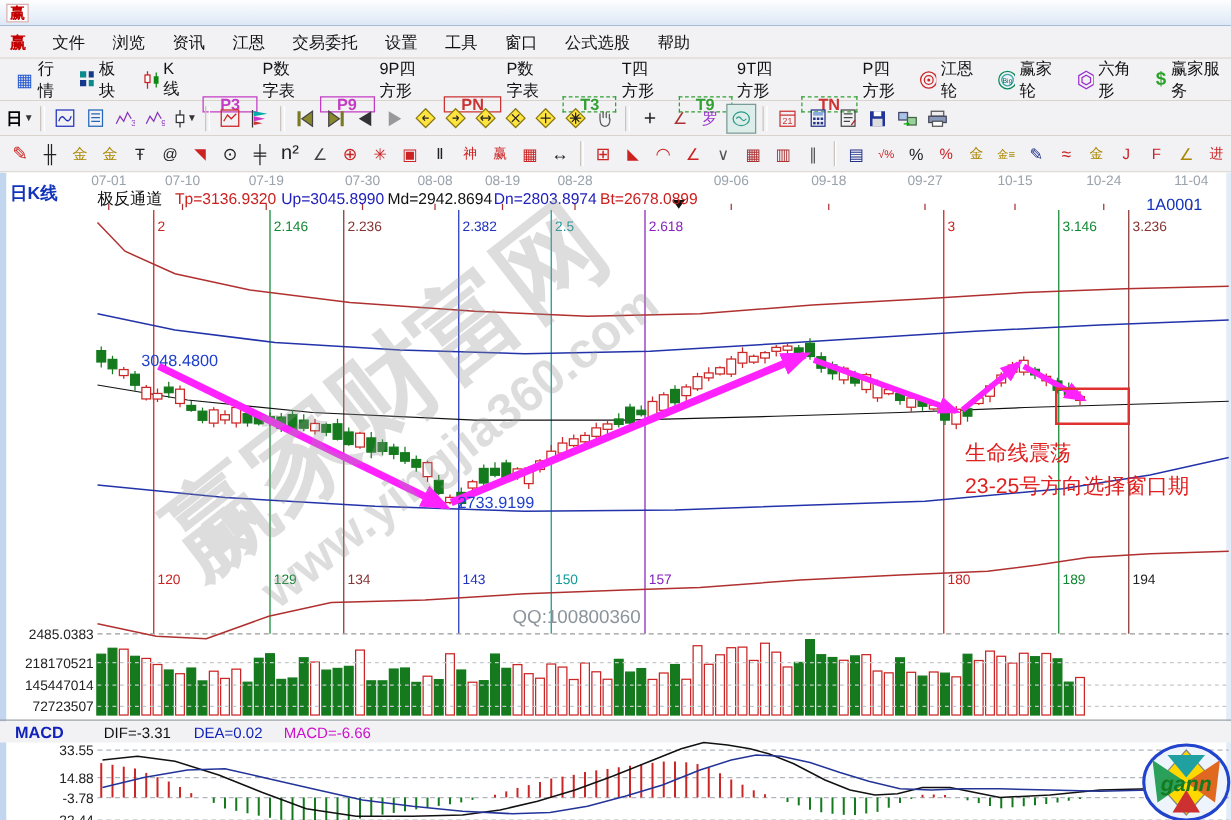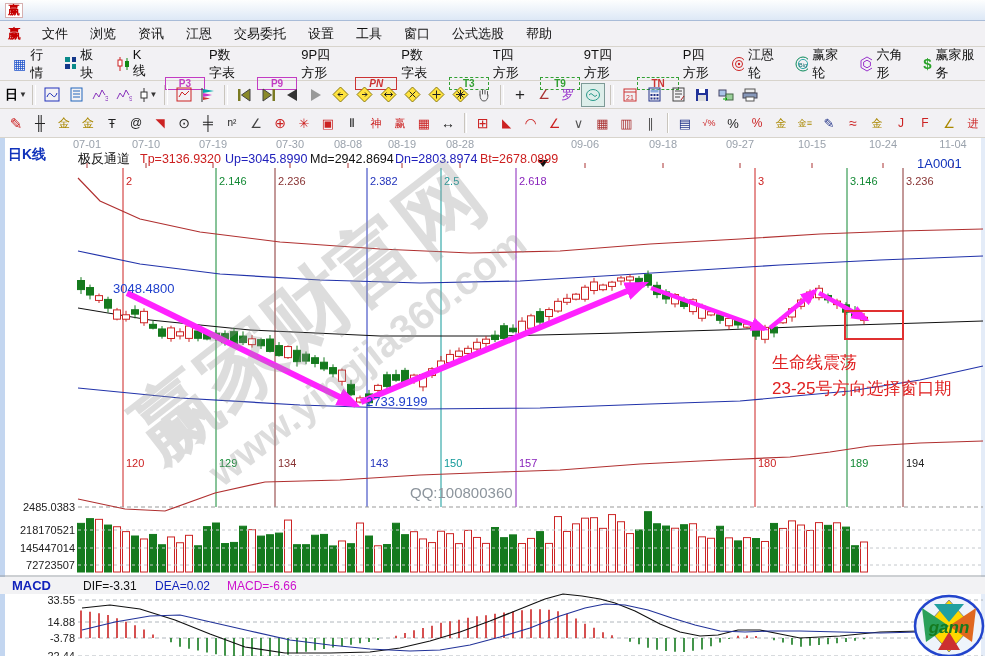--- a/index.html
+++ b/index.html
@@ -9,21 +9,21 @@
   .titlebar{height:20px;background:linear-gradient(#fdfefe,#dde8f6);border-bottom:1px solid #a9bcd8;
             display:flex;align-items:center;padding:0 5px;font-size:12px;color:#111;}
   .app-logo{color:#c40000;font-weight:bold;font-size:12px;background:#fff;border:1px solid #d6b0b0;
             padding:0 2px;margin-right:5px;line-height:13px;}
   .menubar{height:25px;background:#f2f1f4;border-bottom:1px solid #d8d4cc;display:flex;align-items:center;font-size:13px;}
   .menu-logo{color:#c40000;font-weight:bold;font-size:13px;margin:0 10px 0 8px;}
   .menu-item{padding:3px 11px;color:#111;cursor:default;}
   .toolbar{background:#f2f1f4;border-bottom:1px solid #d8d4cc;display:flex;align-items:center;}
   #tb1{height:33px;padding-left:6px;}
   .tb1-item{display:flex;align-items:center;gap:4px;padding:2px 7px;font-size:13px;color:#111;}
-  .badge{font-size:10px;line-height:9px;border:1px solid;padding:1px 13px;font-weight:bold;margin-top:40px;}
+  .badge{font-size:13px;line-height:9px;border:1px solid;padding:1px 13px;font-weight:bold;margin-top:40px;}
   #tb2{height:27px;padding-left:4px;}
   #tb3{height:28px;padding-left:4px;}
   .tbtn{min-width:22px;height:22px;display:inline-flex;align-items:center;justify-content:center;
         margin:0 1px;font-size:14px;line-height:1;}
   .tbtn.pressed{border:1px solid #7d9a96;background:#ddeeea;}
   .sep{width:2px;height:20px;border-left:1px solid #c9c5bd;border-right:1px solid #fff;margin:0 4px;}
   .caret{font-size:8px;color:#333;margin-left:1px;}
   .chart-area{position:relative;width:985px;height:520px;background:#fff;}
   svg text{font-family:"Liberation Sans",sans-serif;}
 </style>
@@ -63,21 +63,21 @@
       </span>
       <span class="tb1-item">
         <span class="badge" style="border-color:#c33cc3;color:#c33cc3;">P3</span>
         <span>P数字表</span>
       </span>
       <span class="tb1-item">
         <span class="badge" style="border-color:#c33cc3;color:#c33cc3;">P9</span>
         <span>9P四方形</span>
       </span>
       <span class="tb1-item">
-        <span class="badge" style="border-color:#cc3333;color:#cc3333;font-style:italic;">PN</span>
+        <span class="badge" style="border-color:#cc3333;color:#cc3333;">PN</span>
         <span>P数字表</span>
       </span>
       <span class="tb1-item">
         <span class="badge" style="border-color:#33a033;color:#33a033;border-style:dashed;text-align:center;">T3</span>
         <span>T四方形</span>
       </span>
       <span class="tb1-item">
         <span class="badge" style="border-color:#33a033;color:#33a033;border-style:dashed;">T9</span>
         <span>9T四方形</span>
       </span>
@@ -322,21 +322,21 @@
       <span class="tbtn">
         <span style="color:#cc2222;font-size:12px">◥</span>
       </span>
       <span class="tbtn">
         <span style="color:#222;font-size:14px">⊙</span>
       </span>
       <span class="tbtn">
         <span style="color:#222;font-size:14px">╪</span>
       </span>
       <span class="tbtn">
-        <span style="color:#222;font-size:10px">n²</span>
+        <span style="color:#222;font-size:16px">n²</span>
       </span>
       <span class="tbtn">
         <span style="color:#444;font-size:13px">∠</span>
       </span>
       <span class="tbtn">
         <span style="color:#cc2222;font-size:14px">⊕</span>
       </span>
       <span class="tbtn">
         <span style="color:#cc2222;font-size:13px">✳</span>
       </span>

